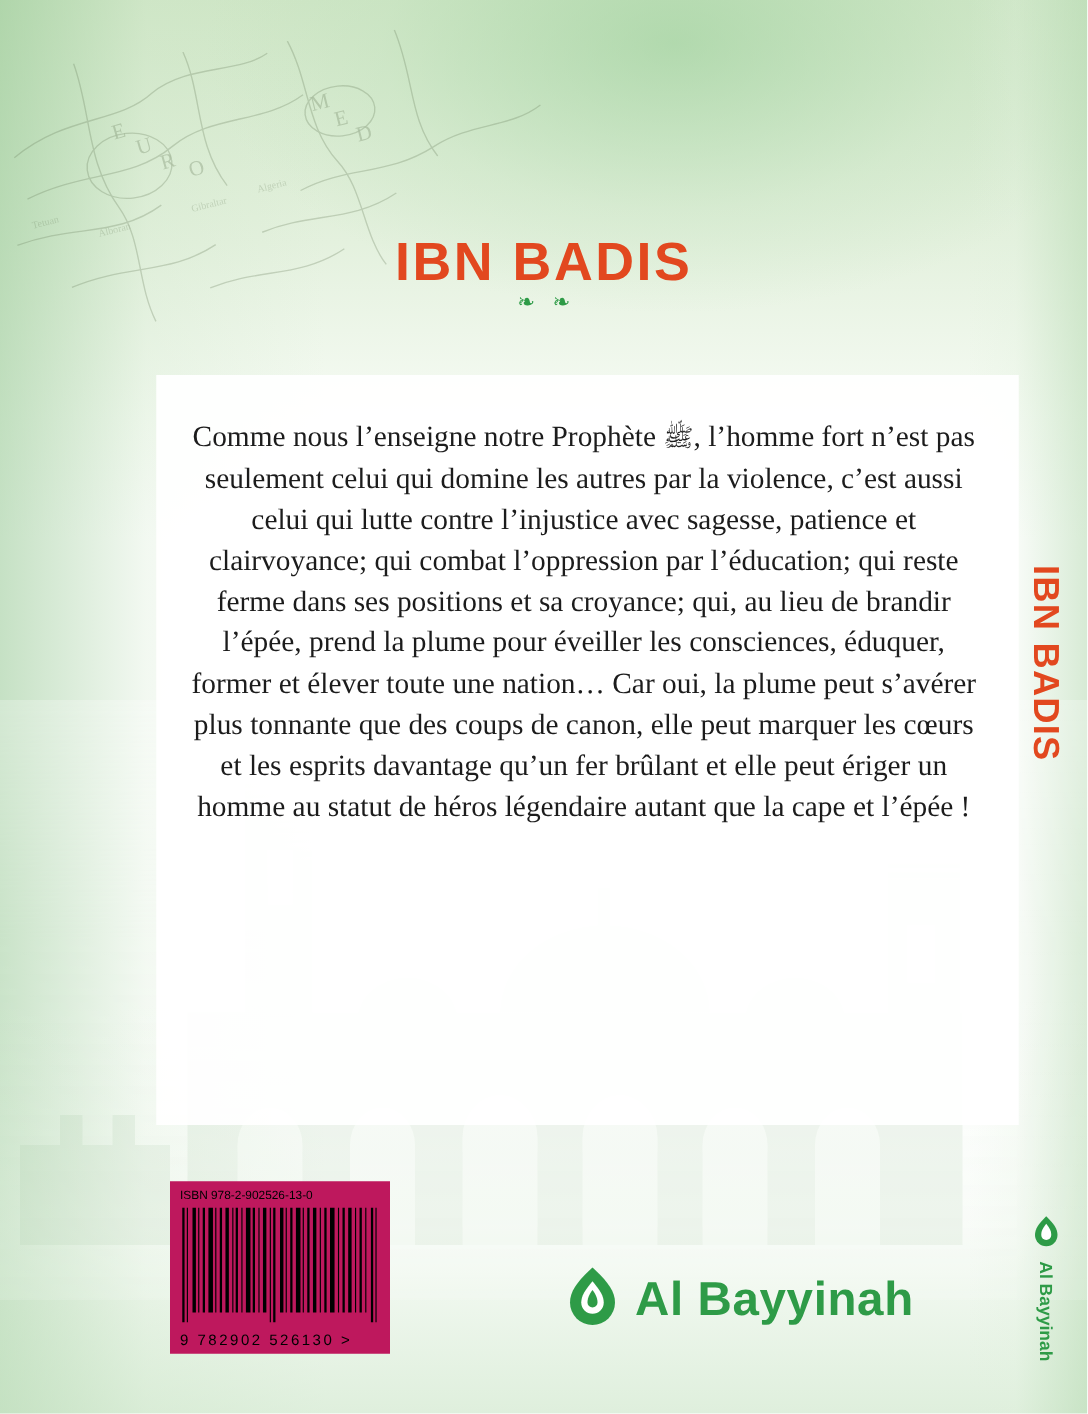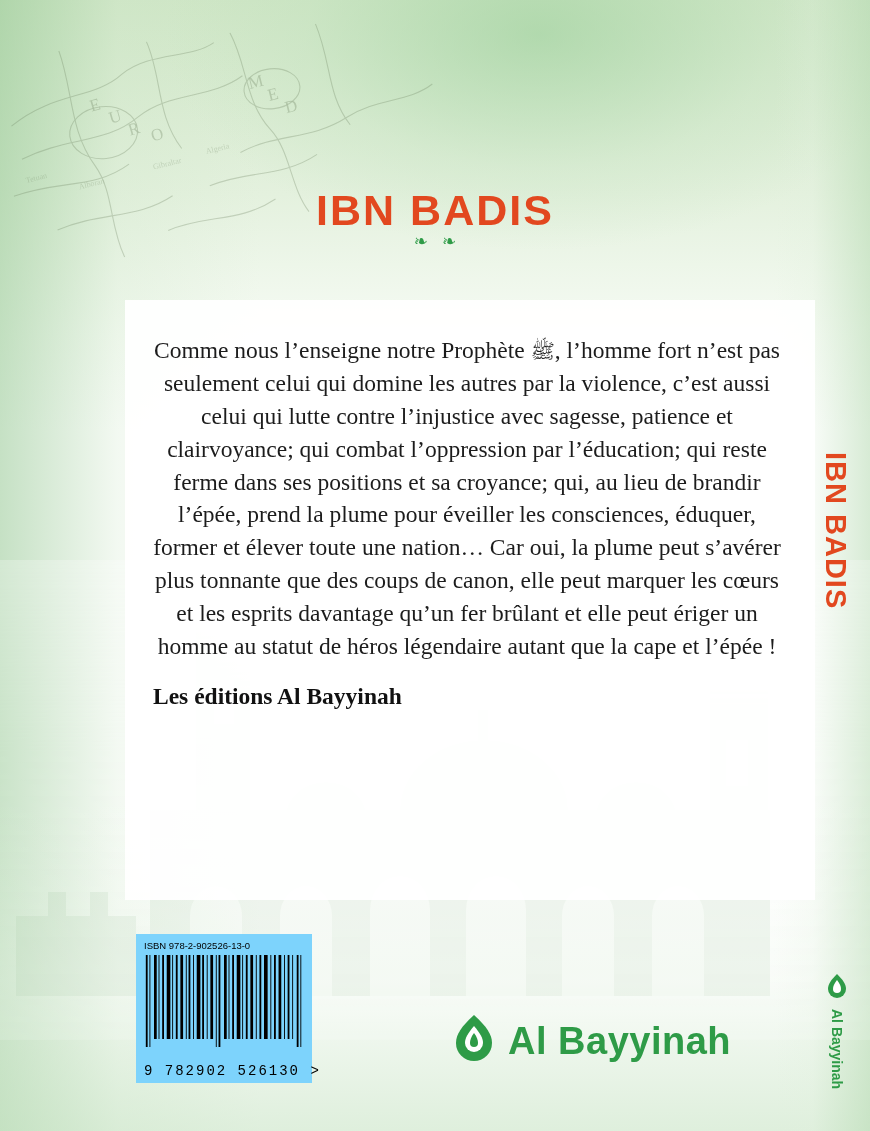--- a/index.html
+++ b/index.html
@@ -165,40 +165,40 @@
     color: #2e9b47;
     writing-mode: vertical-rl;
     text-orientation: mixed;
   }
 
   
   .barcode-box {
     position: absolute;
     left: 136px; bottom: 48px;
     width: 176px;
-    background: #7dd3fc;
+    background: #be185d;
     padding: 6px 8px 4px 8px;
     box-sizing: border-box;
   }
   .isbn-label {
     font-family: "Liberation Sans", sans-serif;
     font-size: 9.5px;
     color: #000;
     margin-bottom: 4px;
   }
   .bars {
     height: 92px;
     width: 100%;
   }
   .barcode-digits {
-    font-family: Liberation Mono, monospace;
-    font-size: 14px;
+    font-family: Liberation Sans, sans-serif;
+    font-size: 12px;
     letter-spacing: 2px;
     color: #000;
-    margin-top: 12px;
+    margin-top: 2px;
     white-space: nowrap;
   }
 
   
   .logo-bottom {
     position: absolute;
     left: 452px; bottom: 62px;
     display: flex;
     align-items: center;
     gap: 12px;
@@ -302,21 +302,20 @@
   <div class="latin-title">IBN BADIS</div>
 
   <div class="subtitle-row">
     <span class="orn">❧</span>
     <span class="orn">❧</span>
   </div>
 
   <div class="panel">
     <div class="panel-inner">
       <p class="body-text"><span>Comme nous l’enseigne notre Prophète </span><span class="prophet-glyph">ﷺ</span><span>, l’homme fort n’est pas seulement celui qui domine les autres par la violence, c’est aussi celui qui lutte contre l’injustice avec sagesse, patience et clairvoyance; qui combat l’oppression par l’éducation; qui reste ferme dans ses positions et sa croyance; qui, au lieu de brandir l’épée, prend la plume pour éveiller les consciences, éduquer, former et élever toute une nation… Car oui, la plume peut s’avérer plus tonnante que des coups de canon, elle peut marquer les cœurs et les esprits davantage qu’un fer brûlant et elle peut ériger un homme au statut de héros légendaire autant que la cape et l’épée !</span></p>
-      <p class="publisher">Les éditions Al Bayyinah</p>
     </div>
   </div>
 
   <div class="spine-title">IBN BADIS</div>
   <div class="spine-brand">
     <span>
       <svg width="22" height="26" viewBox="0 0 22 26" xmlns="http://www.w3.org/2000/svg">
         <path d="M11 1 C5 7 2 11 2 16 a9 9 0 0 0 18 0 c0-5-3-9-9-15 z" fill="#2e9b47"></path>
         <path d="M11 7 C8 11 7 13 7 16 a4 4 0 0 0 8 0 c0-3-1-5-4-9 z" fill="#ffffff"></path>
       </svg>

